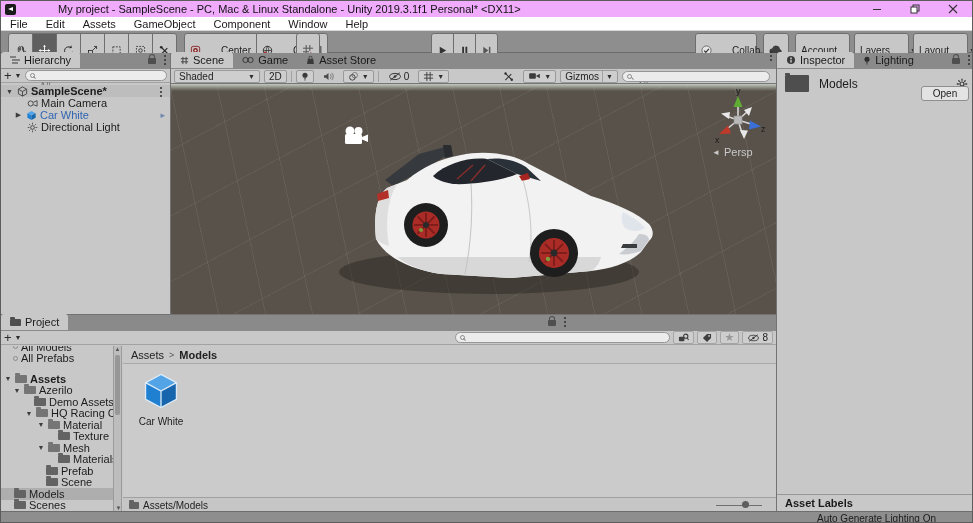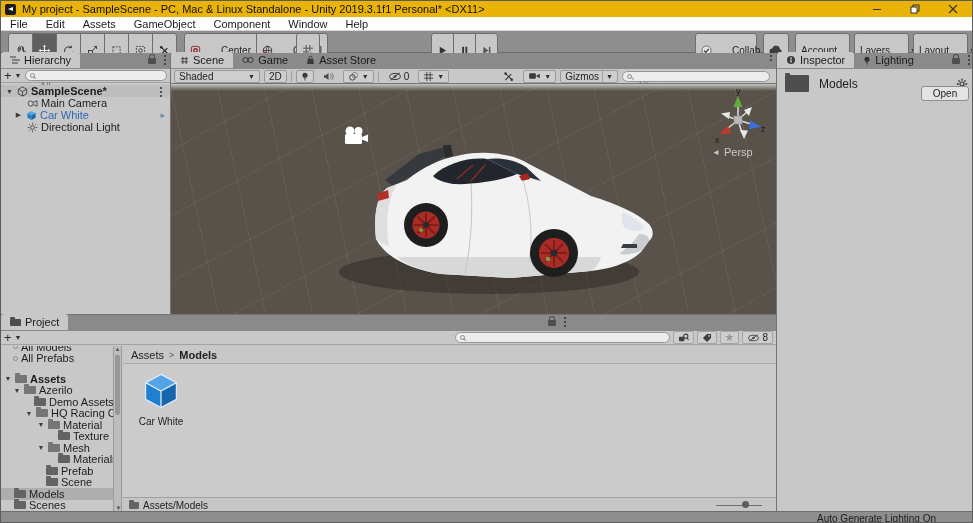--- a/index.html
+++ b/index.html
@@ -1,19 +1,19 @@
 <!DOCTYPE html>
 <html><head>
 <meta charset="utf-8">
 <style>
   html,body{margin:0;padding:0;background:#2b2b2b;}
   *{box-sizing:border-box;font-family:"Liberation Sans",sans-serif;}
   .win{position:relative;width:973px;height:523px;background:#c8c8c8;overflow:hidden;border:1px solid #5c5c5c;}
   
-  .titlebar{height:16px;background:#eab308;display:flex;align-items:center;font-size:11px;color:#111;position:relative;}
+  .titlebar{height:16px;background:#f0abfc;display:flex;align-items:center;font-size:11px;color:#111;position:relative;gap:36px;}
   .unity-logo{width:11px;height:11px;background:#1b1b1b;border-radius:2px;margin:0 6px 0 4px;position:relative;flex:none;}
   .unity-logo::after{content:"";position:absolute;left:3px;top:3px;border-top:2.5px solid transparent;border-bottom:2.5px solid transparent;border-right:5px solid #fff;}
   .winctl{position:absolute;right:0;top:0;height:16px;display:flex;}
   .winctl .wbtn{width:38px;height:16px;display:flex;align-items:center;justify-content:center;}
   .menubar{height:14px;background:#ffffff;display:flex;align-items:center;font-size:11px;color:#1a1a1a;border-bottom:1px solid #d7d7d7;text-align:right;}
   .menubar .mitem{padding:0 9px;line-height:14px;}
   
   .toolbar{height:22px;background:#8e8e8e;border-bottom:1px solid #6b6b6b;position:relative;}
   .tgroup{position:absolute;top:2px;display:flex;}
   .tbtn{height:17px;background:#c7c7c7;border:1px solid #6e6e6e;margin-left:-1px;display:flex;align-items:center;justify-content:center;padding:16px 5px;font-size:10px;color:#1e1e1e;gap:20px;}
@@ -583,20 +583,23 @@
               <circle cx="6" cy="6" r="2" fill="none" stroke="#3a3a3a" stroke-width="1.2"></circle>
               <g stroke="#3a3a3a" stroke-width="1.3">
                 <path d="M6 .8v2M6 9.2v2M.8 6h2M9.2 6h2M2.4 2.4l1.4 1.4M8.2 8.2l1.4 1.4M9.6 2.4L8.2 3.8M3.8 8.2L2.4 9.6"></path>
               </g>
             </svg>
           </span>
       </div>
       <div class="openbtn">
           <span>Open</span>
         </div>
+      <div class="asset-labels">
+          <span>Asset Labels</span>
+        </div>
     </div>
 
     <div class="project">
       <div class="tabbar">
         <div class="tab active">
           <span class="folder" style="width:11px;height:7px;background:#4e4e4e;"></span>
           <span>Project</span>
         </div>
         <div class="panelbar-right" style="right:210px;">
           <span class="lock"></span>

